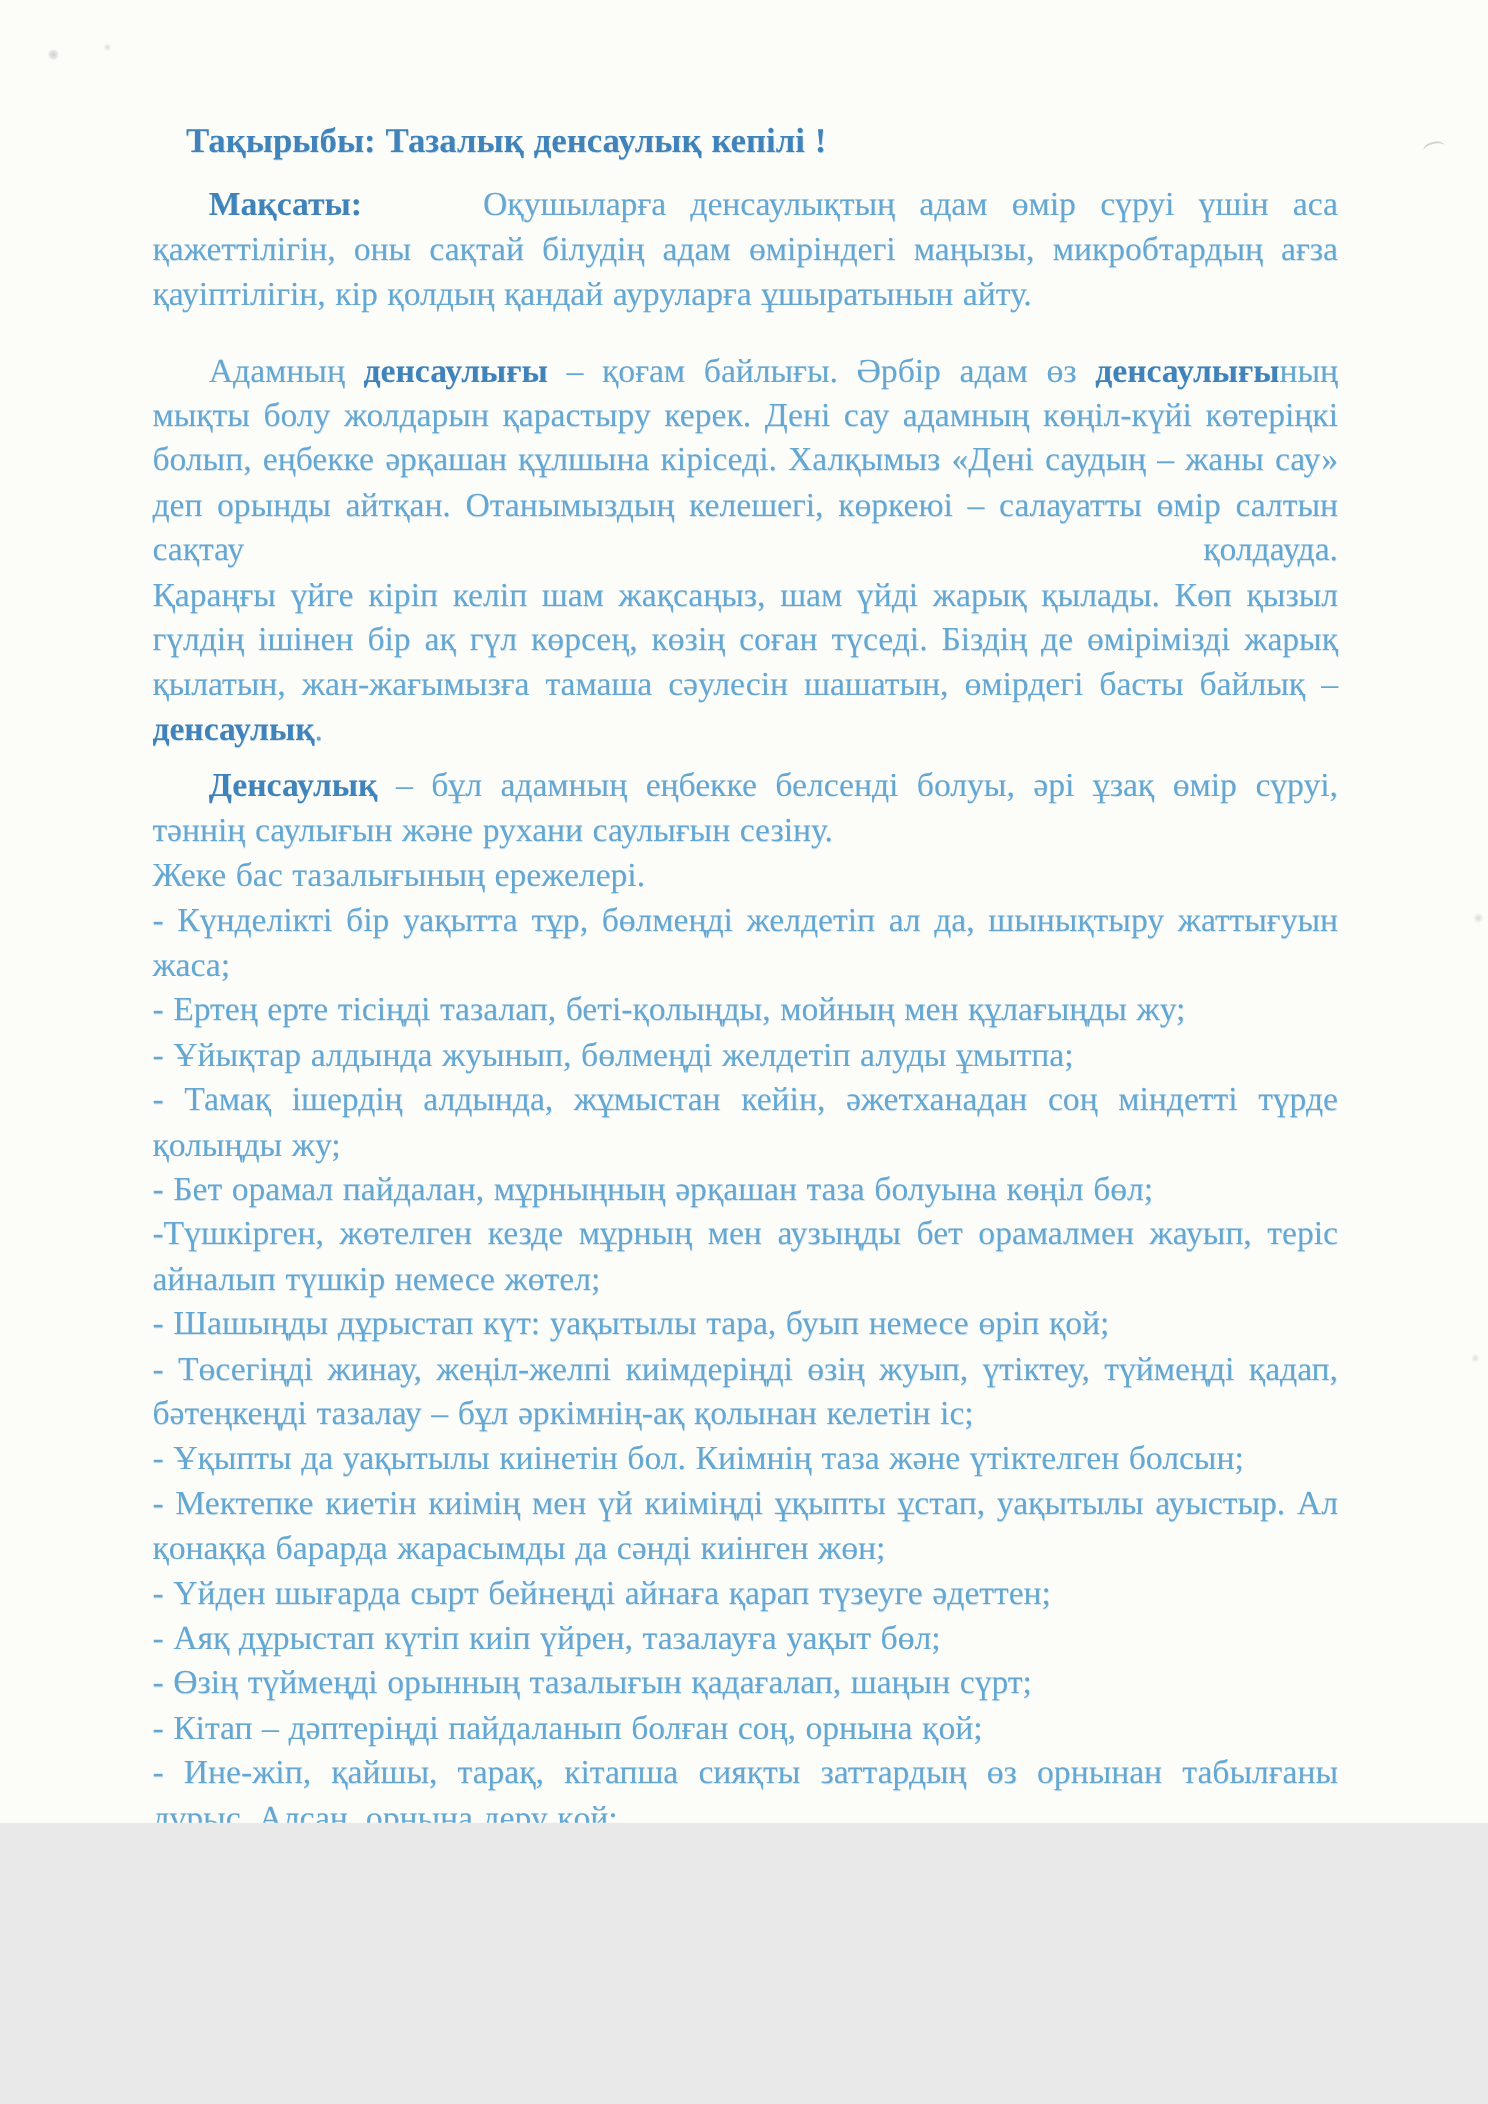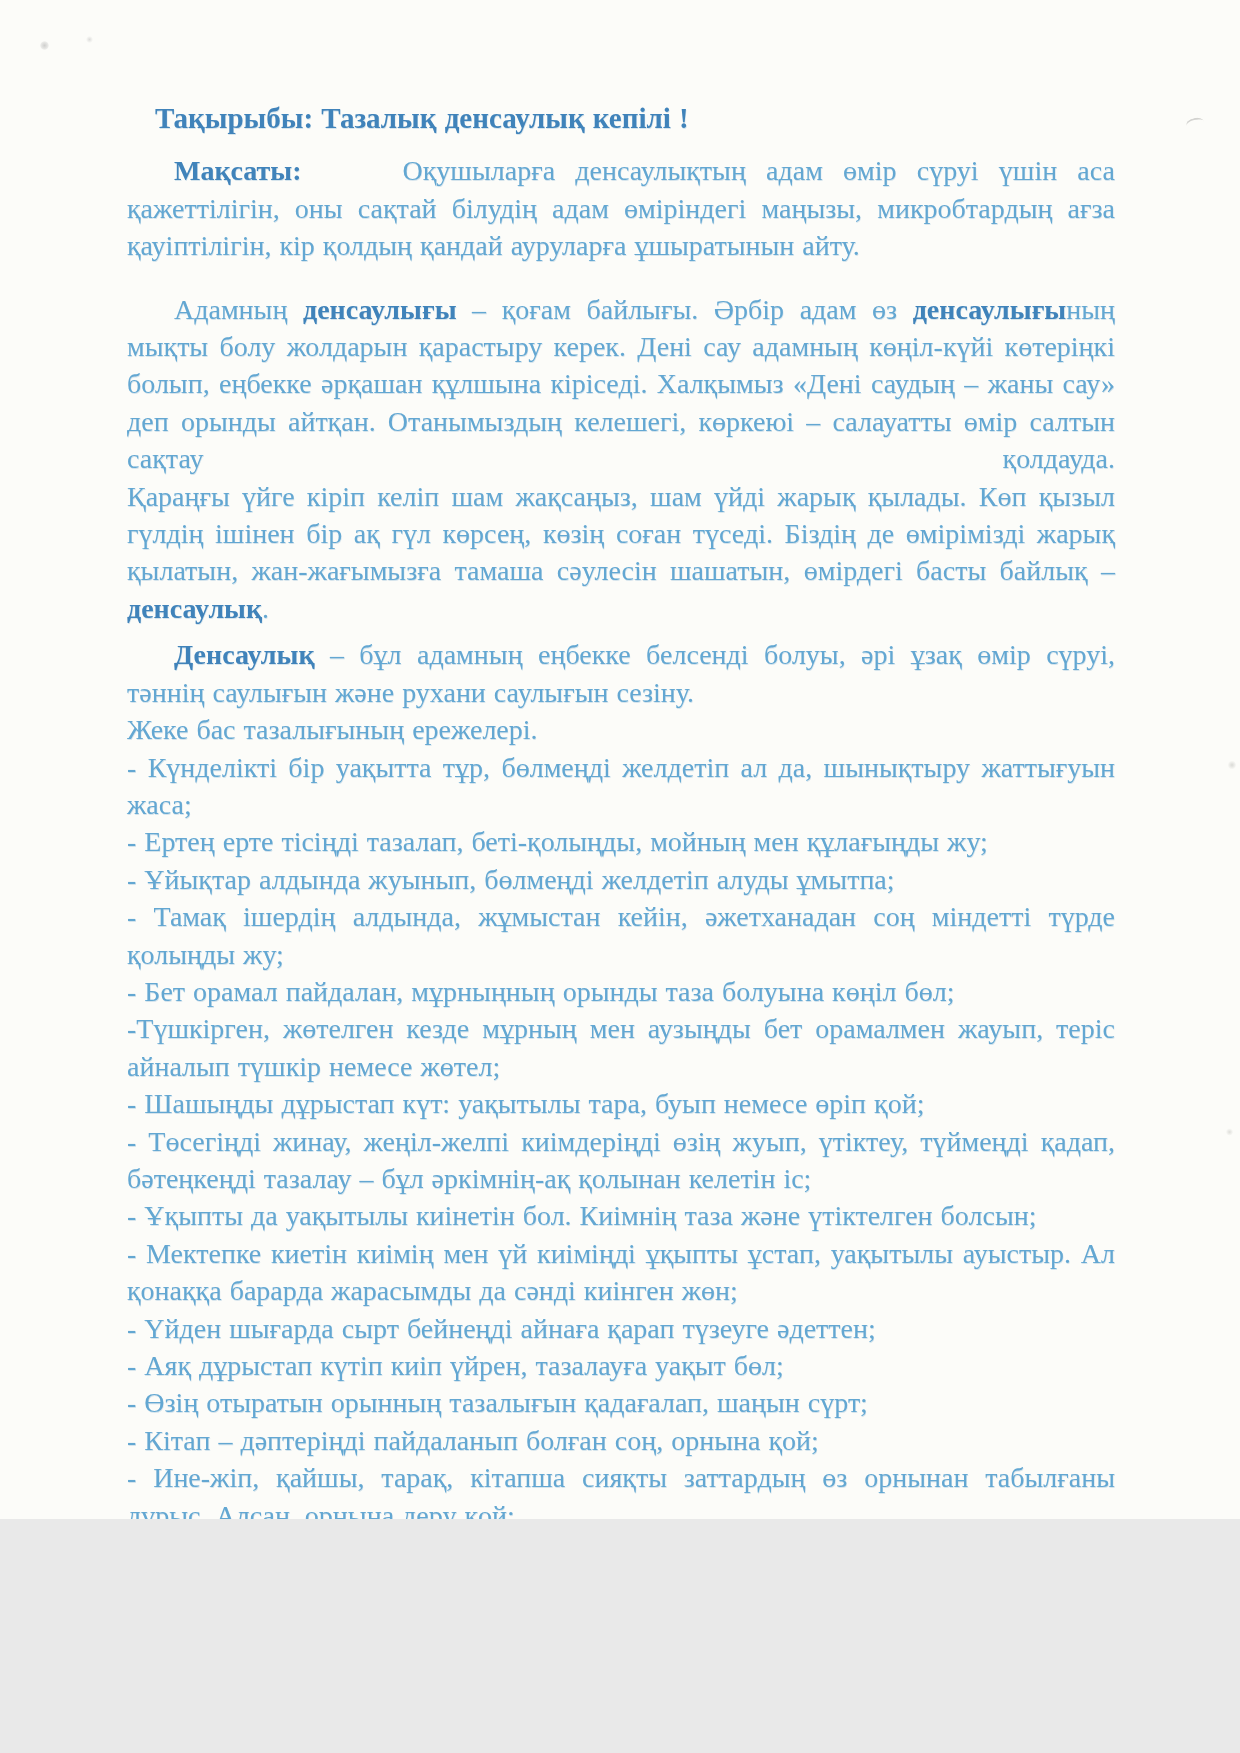--- a/index.html
+++ b/index.html
@@ -73,29 +73,29 @@
       <p class="title"><span class="b">Тақырыбы: Тазалық денсаулық кепілі !</span></p>
       <p class="indent gap-after"><span class="b">Мақсаты:</span><span>&nbsp;&nbsp;&nbsp;&nbsp; Оқушыларға денсаулықтың адам өмір сүруі үшін аса қажеттілігін, оны сақтай білудің адам өміріндегі маңызы,  микробтардың ағза қауіптілігін, кір қолдың қандай ауруларға ұшыратынын айту.</span></p>
       <p class="indent justify-last"><span>Адамның </span><span class="b">денсаулығы</span><span> – қоғам байлығы. Әрбір адам өз </span><span class="b">денсаулығы</span><span>ның мықты болу жолдарын қарастыру керек. Дені сау адамның көңіл-күйі көтеріңкі болып, еңбекке әрқашан құлшына кіріседі. Халқымыз «Дені саудың – жаны сау» деп орынды айтқан. Отанымыздың келешегі, көркеюі – салауатты өмір салтын сақтау қолдауда.</span></p>
       <p class="gap-small"><span>Қараңғы үйге кіріп келіп шам жақсаңыз, шам үйді жарық қылады. Көп қызыл гүлдің ішінен бір ақ гүл көрсең, көзің соған түседі. Біздің де өмірімізді жарық қылатын, жан-жағымызға тамаша сәулесін шашатын, өмірдегі басты байлық – </span><span class="b">денсаулық</span><span>.</span></p>
       <p class="indent"><span class="b">Денсаулық</span><span> – бұл адамның еңбекке белсенді болуы, әрі ұзақ өмір сүруі, тәннің саулығын және рухани саулығын сезіну.</span></p>
       <p class="plain"><span>Жеке бас тазалығының ережелері.</span></p>
       <p class="plain"><span>- Күнделікті бір уақытта тұр, бөлмеңді желдетіп ал да, шынықтыру жаттығуын жаса;</span></p>
       <p class="plain"><span>- Ертең ерте тісіңді тазалап, беті-қолыңды, мойның мен құлағыңды жу;</span></p>
       <p class="plain"><span>- Ұйықтар алдында жуынып, бөлмеңді желдетіп алуды ұмытпа;</span></p>
       <p class="plain"><span>- Тамақ ішердің алдында, жұмыстан кейін, әжетханадан соң міндетті түрде қолыңды жу;</span></p>
-      <p class="plain"><span>- Бет орамал пайдалан, мұрныңның орынды таза болуына көңіл бөл;</span></p>
+      <p class="plain"><span>- Бет орамал пайдалан, мұрныңның әрқашан таза болуына көңіл бөл;</span></p>
       <p class="plain"><span>-Түшкірген, жөтелген кезде мұрның мен аузыңды бет орамалмен жауып, теріс айналып түшкір немесе жөтел;</span></p>
       <p class="plain"><span>- Шашыңды дұрыстап күт: уақытылы тара, буып немесе өріп қой;</span></p>
       <p class="plain"><span>- Төсегіңді жинау, жеңіл-желпі киімдеріңді өзің жуып, үтіктеу, түймеңді қадап, бәтеңкеңді тазалау – бұл әркімнің-ақ қолынан келетін іс;</span></p>
       <p class="plain"><span>- Ұқыпты да уақытылы киінетін бол. Киімнің таза және үтіктелген болсын;</span></p>
       <p class="plain"><span>- Мектепке киетін киімің мен үй киіміңді ұқыпты ұстап, уақытылы ауыстыр. Ал қонаққа барарда жарасымды да сәнді киінген жөн;</span></p>
       <p class="plain"><span>- Үйден шығарда сырт бейнеңді айнаға қарап түзеуге әдеттен;</span></p>
       <p class="plain"><span>- Аяқ дұрыстап күтіп киіп үйрен, тазалауға уақыт бөл;</span></p>
-      <p class="plain"><span>- Өзің отыратын орынның тазалығын қадағалап, шаңын сүрт;</span></p>
+      <p class="plain"><span>- Өзің түймеңді орынның тазалығын қадағалап, шаңын сүрт;</span></p>
       <p class="plain"><span>- Кітап – дәптеріңді пайдаланып болған соң, орнына қой;</span></p>
       <p class="plain"><span>- Ине-жіп, қайшы, тарақ, кітапша сияқты заттардың өз орнынан табылғаны дұрыс. Алсаң, орнына деру қой;</span></p>
     </div>
 
   <div class="artifact speck-a"></div>
   <div class="artifact speck-b"></div>
   <div class="artifact mark-tr"></div>
   <div class="artifact speck-r1"></div>
   <div class="artifact speck-r2"></div>
   <div class="artifact smudge-br"></div>

